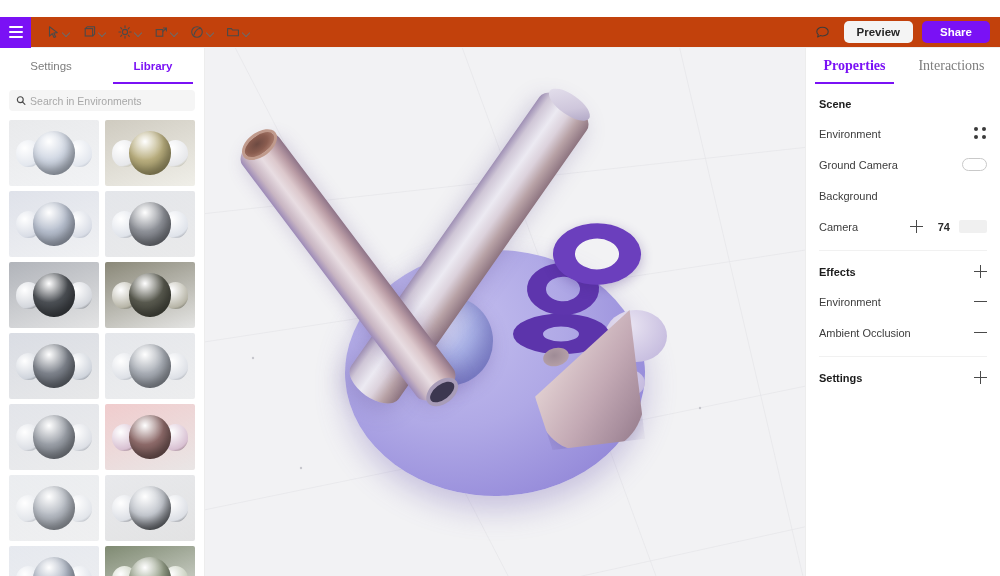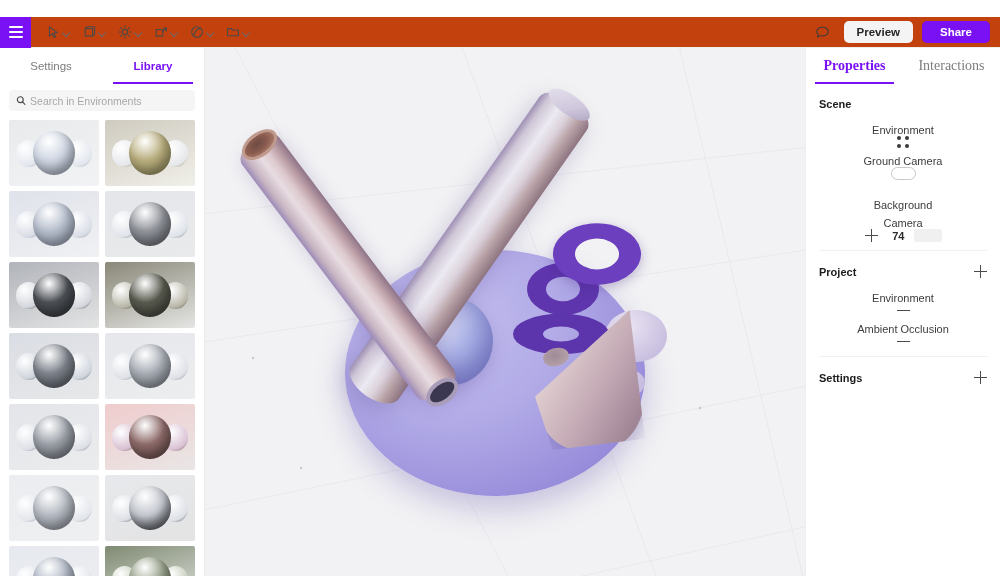--- a/index.html
+++ b/index.html
@@ -258,23 +258,22 @@
   .sect-title {
     font-size: 11px; font-weight: bold; color: #1c1c1c;
     padding: 14px 0 8px 0;
   }
   .sect-head {
     display: flex; align-items: center; justify-content: space-between;
     padding: 14px 0 8px 0;
   }
   .sect-head .sect-title { padding: 0; }
   .prow {
-    display: flex; align-items: center; justify-content: flex-end;
+    display: flex; align-items: center; justify-content: space-between;
     height: 31px;
-    flex-direction: column;
   }
   .plabel { font-size: 11px; color: #3c3c3c; }
   .pval { display: flex; align-items: center; gap: 9px; }
 
   .dots4 {
     width: 13px; height: 13px;
     display: grid; grid-template-columns: 1fr 1fr; grid-template-rows: 1fr 1fr;
     gap: 3px; cursor: pointer;
   }
   .dots4 span { width: 4px; height: 4px; border-radius: 50%; background: #3a3a3a; }
@@ -553,21 +552,21 @@
           <div class="pval">
             <div class="plus"></div>
             <span class="camval">74</span>
             <div class="camslider"></div>
           </div>
         </div>
 
         <div class="divider"></div>
 
         <div class="sect-head">
-          <span class="sect-title">Project</span>
+          <span class="sect-title">Effects</span>
           <div class="plus"></div>
         </div>
 
         <div class="prow">
           <span class="plabel">Environment</span>
           <div class="minus"></div>
         </div>
 
         <div class="prow">
           <span class="plabel">Ambient Occlusion</span>

